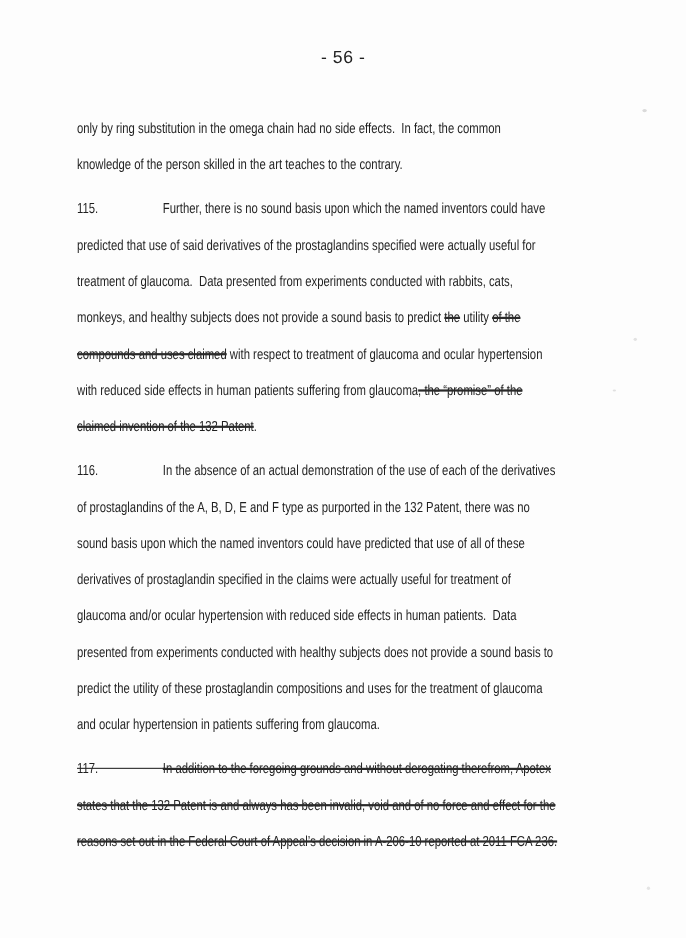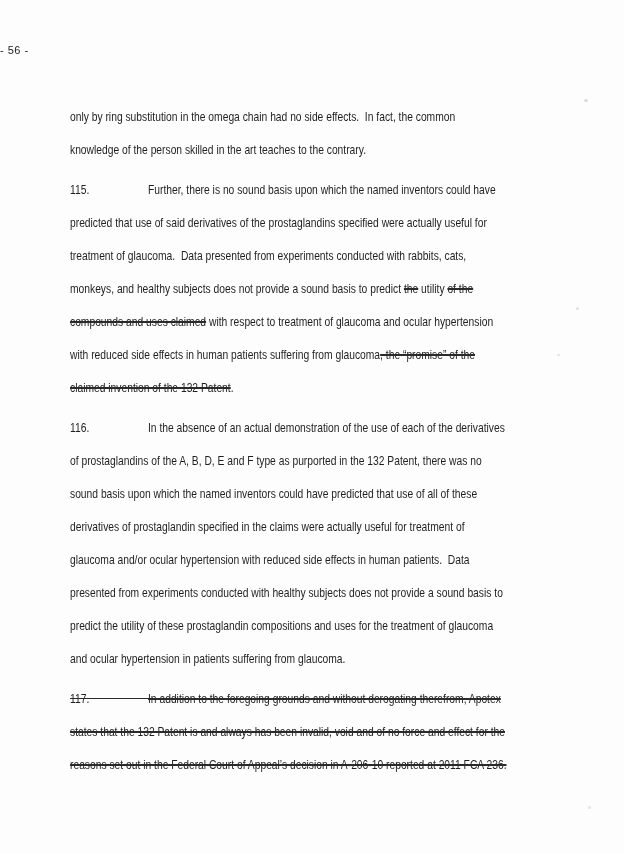--- a/index.html
+++ b/index.html
@@ -15,21 +15,22 @@
     background: #fdfdfd;
     overflow: hidden;
     font-family: "Liberation Sans", sans-serif;
     color: #1f1f1f;
   }
   .page-number {
     position: absolute;
     top: 44px;
     left: 0;
     right: 0;
-    font-size: 11px;
+    text-align: center;
+    font-size: 16px;
     letter-spacing: 0.5px;
     color: #222222;
   }
   .doc-body {
     position: absolute;
     top: 100px;
     left: 70px;
     width: 630px;
     transform: scaleX(0.78);
     transform-origin: 0 0;

